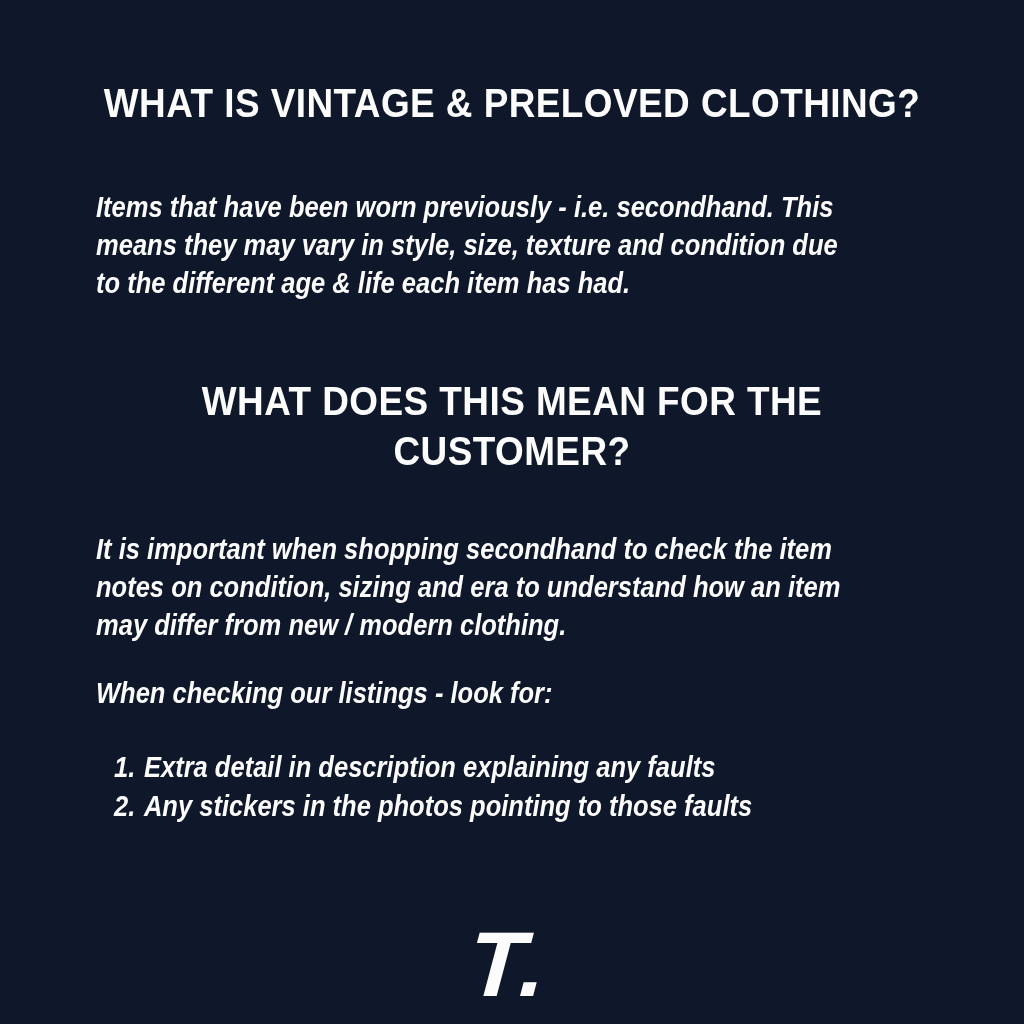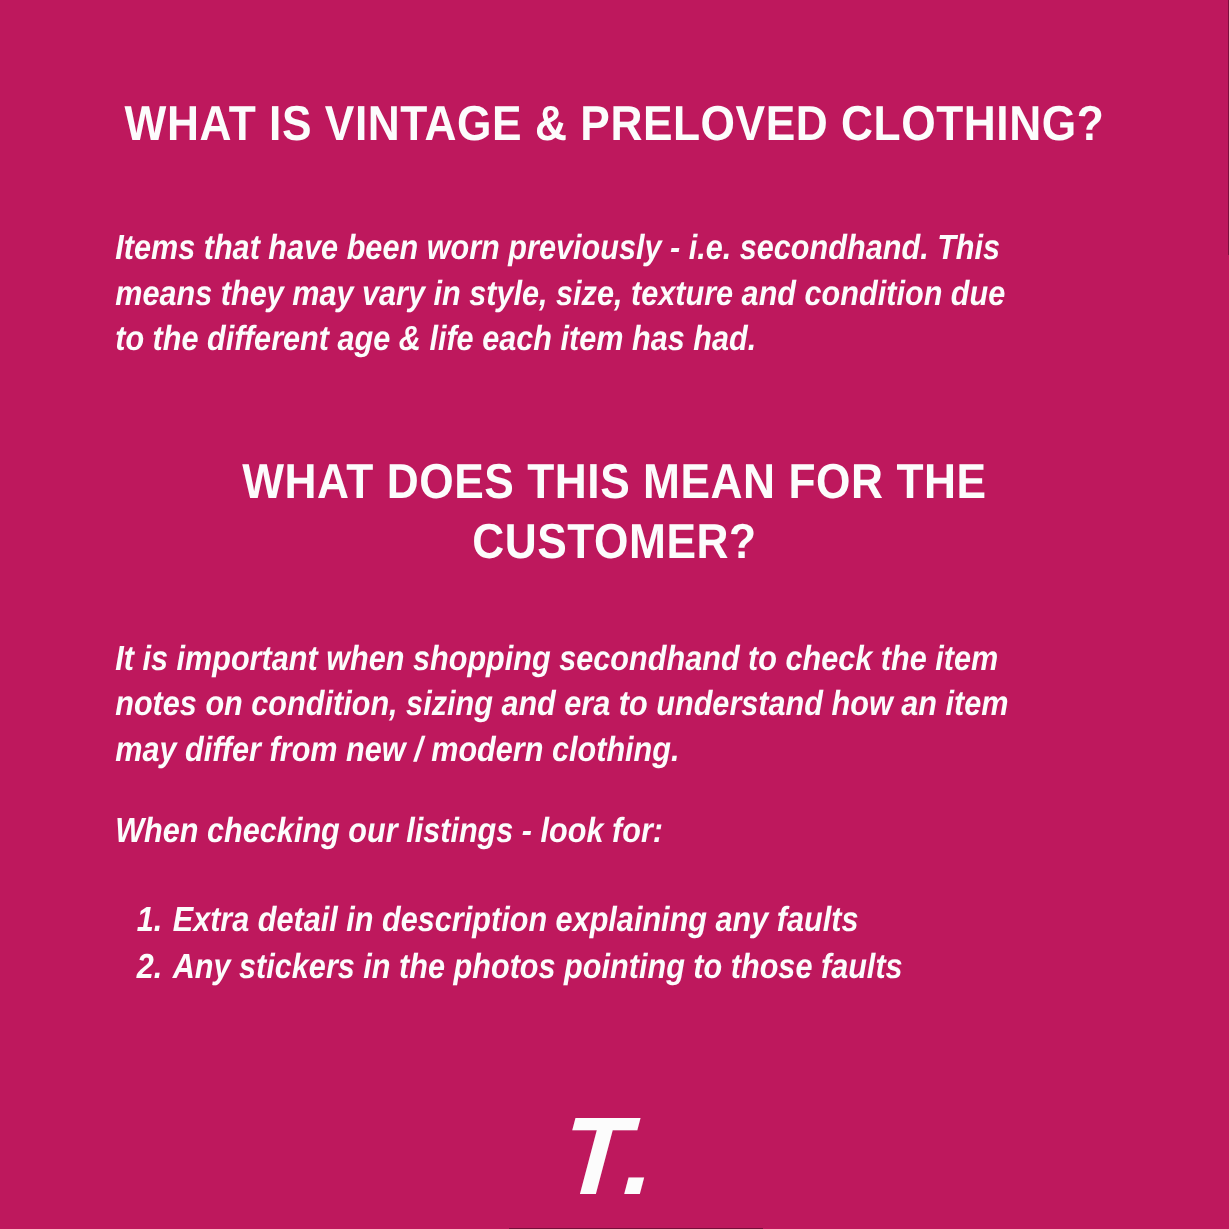--- a/index.html
+++ b/index.html
@@ -4,21 +4,21 @@
 <style>
   html, body {
     margin: 0;
     padding: 0;
     background: #000;
   }
   .canvas {
     position: relative;
     width: 1024px;
     height: 1024px;
-    background: #be185d;
+    background: #0f172a;
     overflow: hidden;
     font-family: "Liberation Sans", sans-serif;
     color: #fcfcfc;
   }
   .headline {
     position: absolute;
     left: 0;
     width: 1024px;
     text-align: center;
     font-weight: bold;

